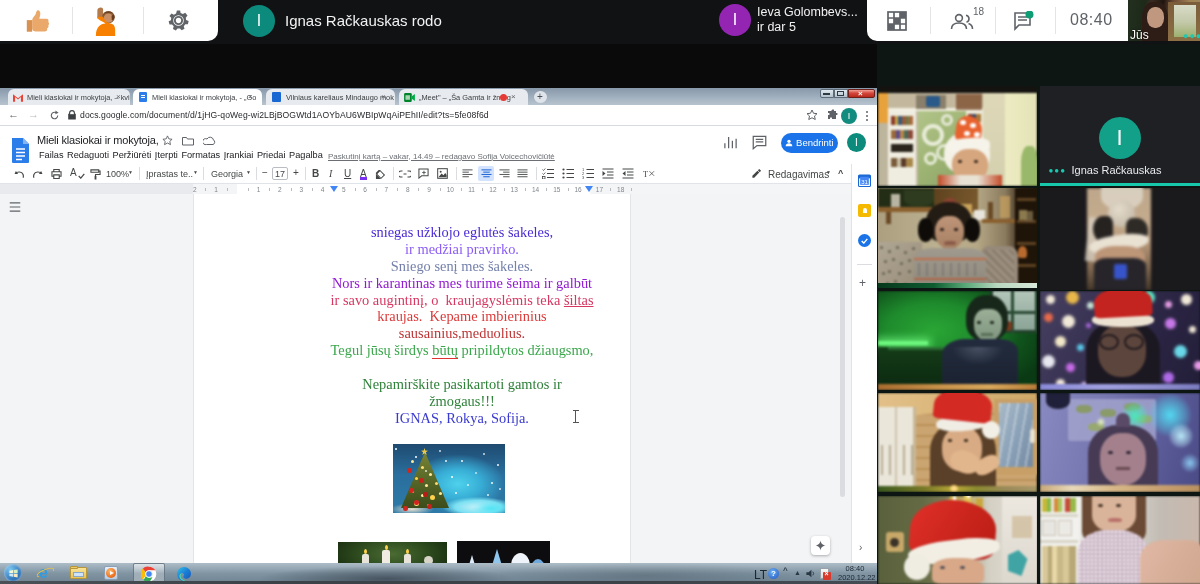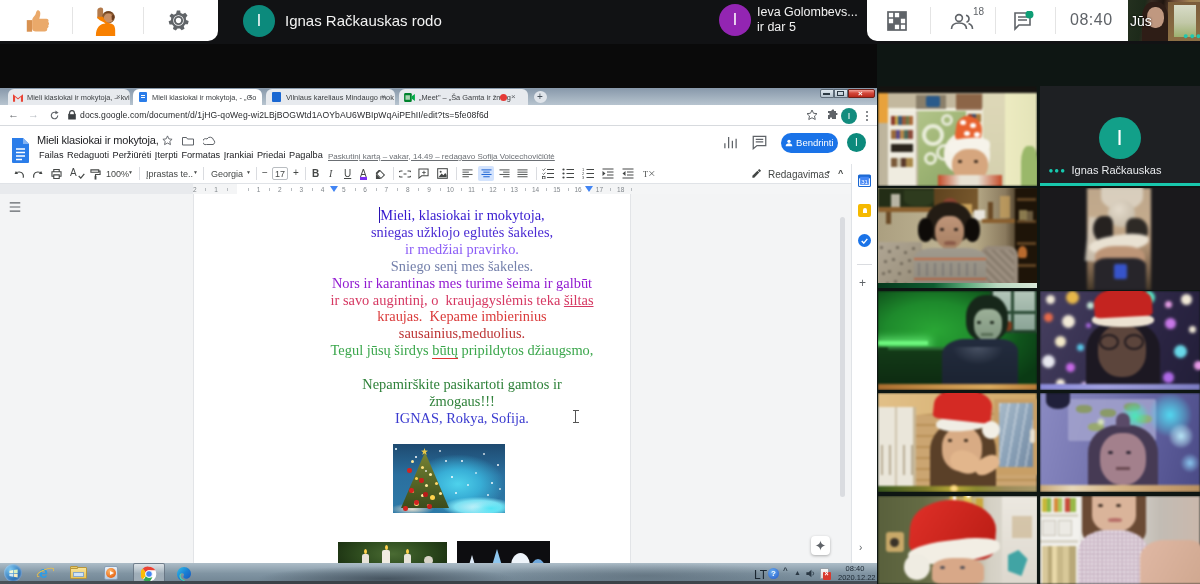--- a/index.html
+++ b/index.html
@@ -291,21 +291,20 @@
         <span class="rt" style="left:588.8px"></span>
         <span class="rt" style="left:610.0px"></span>
         <span class="rt" style="left:631.4px"></span>
       </div>
     <div class="abs" style="left:330px;top:2px;width:0;height:0;border-left:4px solid transparent;border-right:4px solid transparent;border-top:6px solid #4285f4"></div>
     <div class="abs" style="left:585px;top:2px;width:0;height:0;border-left:4px solid transparent;border-right:4px solid transparent;border-top:6px solid #4285f4"></div>
   </div>
 
   <div id="canvas">
     <div id="page">
-      <div class="doctext" style="top:32px;color:#3519cf"><span style="border-left:1.5px solid #2a12b0">M</span>ieli, klasiokai ir mokytoja,</div>
       <div class="doctext" style="top:48.9px;color:#4b2bd3">sniegas užklojo eglutės šakeles,</div>
       <div class="doctext" style="top:65.8px;color:#8b5cf6">ir medžiai pravirko.</div>
       <div class="doctext" style="top:82.7px;color:#7480ab">Sniego senį mes šakeles.</div>
       <div class="doctext" style="top:99.6px;color:#921ad1">Nors ir karantinas mes turime šeima ir galbūt</div>
       <div class="doctext" style="top:116.5px;color:#d63862">ir savo augintinį, o&nbsp; kraujagyslėmis teka <span style="text-decoration:underline">šiltas</span></div>
       <div class="doctext" style="top:133.4px;color:#da3a3a">kraujas.&nbsp; Kepame imbierinius</div>
       <div class="doctext" style="top:150.3px;color:#bc3434">sausainius,meduolius.</div>
       <div class="doctext" style="top:167.2px;color:#3aa64b">Tegul jūsų širdys <span style="border-bottom:1.5px solid #e03131">būtų</span> pripildytos džiaugsmo,</div>
       <div class="doctext" style="top:201px;color:#2e8139">Nepamirškite pasikartoti gamtos ir</div>
       <div class="doctext" style="top:235px;color:#3a3acf">IGNAS, Rokya, Sofija.</div>
@@ -703,15 +702,15 @@
     <circle cx="16.5" cy="3.5" r="4" fill="#0f9d75"></circle>
   </svg>
   <div class="abs" style="left:203px;top:11px;color:#5f6368;font-size:16px;letter-spacing:.5px">08:40</div>
 </div>
 <div id="jus">
   <div class="abs" style="left:0;top:0;width:72px;height:41px;background:linear-gradient(100deg,#24301f 0%,#1d2a1a 22%,#3a2b22 30%,#20150f 45%,#6b4a35 58%,#8a6848 70%,#a08050 78%,#9a8a60 100%)"></div>
   <div class="abs" style="left:40px;top:2px;width:32px;height:39px;background:linear-gradient(#7a5c3a,#8d7045);"></div>
   <div class="abs" style="left:46px;top:5px;width:22px;height:32px;background:linear-gradient(#d8dcc8,#c2c8a8 55%,#9db06e)"></div>
   <div class="abs" style="left:14px;top:2px;width:26px;height:39px;background:#2e1d16;border-radius:40% 40% 0 0"></div>
   <div class="abs" style="left:19px;top:7px;width:17px;height:21px;background:#c09880;border-radius:46%"></div>
-  <div class="abs" style="left:2px;top:13px;color:#fff;font-size:14px;text-shadow:0 0 2px #000">Jūs</div>
+  <div class="abs" style="left:2px;top:28px;color:#fff;font-size:12px;text-shadow:0 0 2px #000">Jūs</div>
   <div class="abs" style="left:55px;top:31px;color:#21c7ae;font-size:9px;letter-spacing:1px">●●●</div>
 </div>
 
 </body></html>

